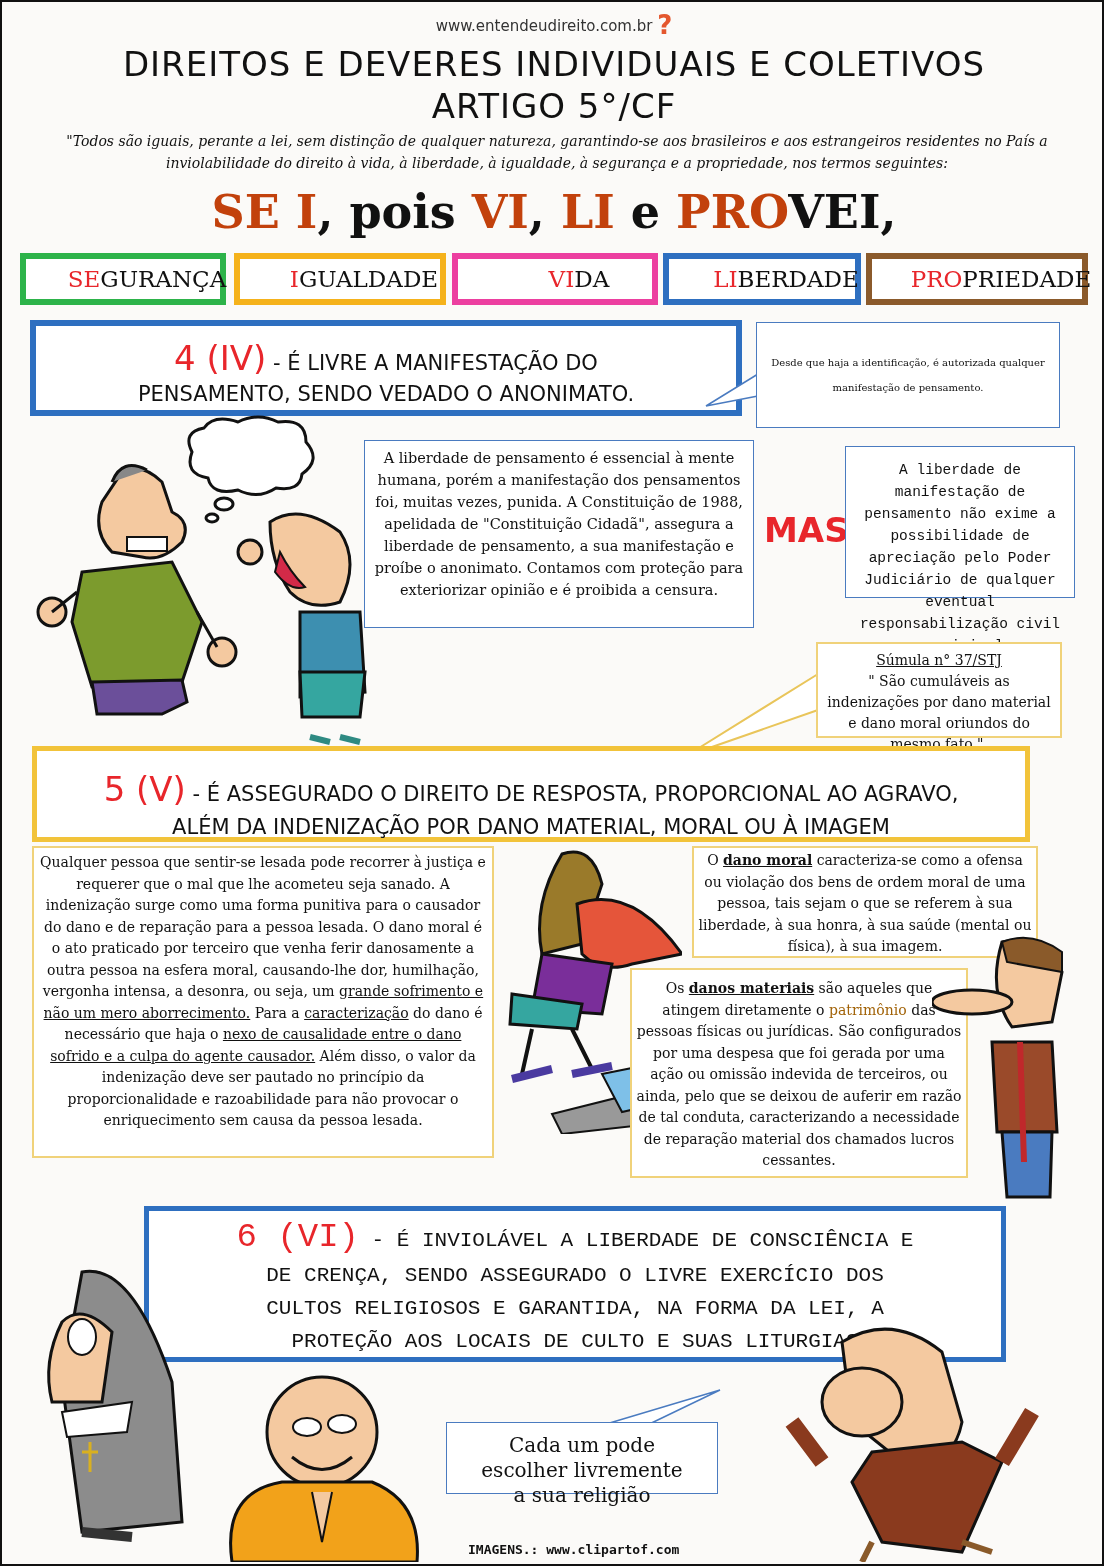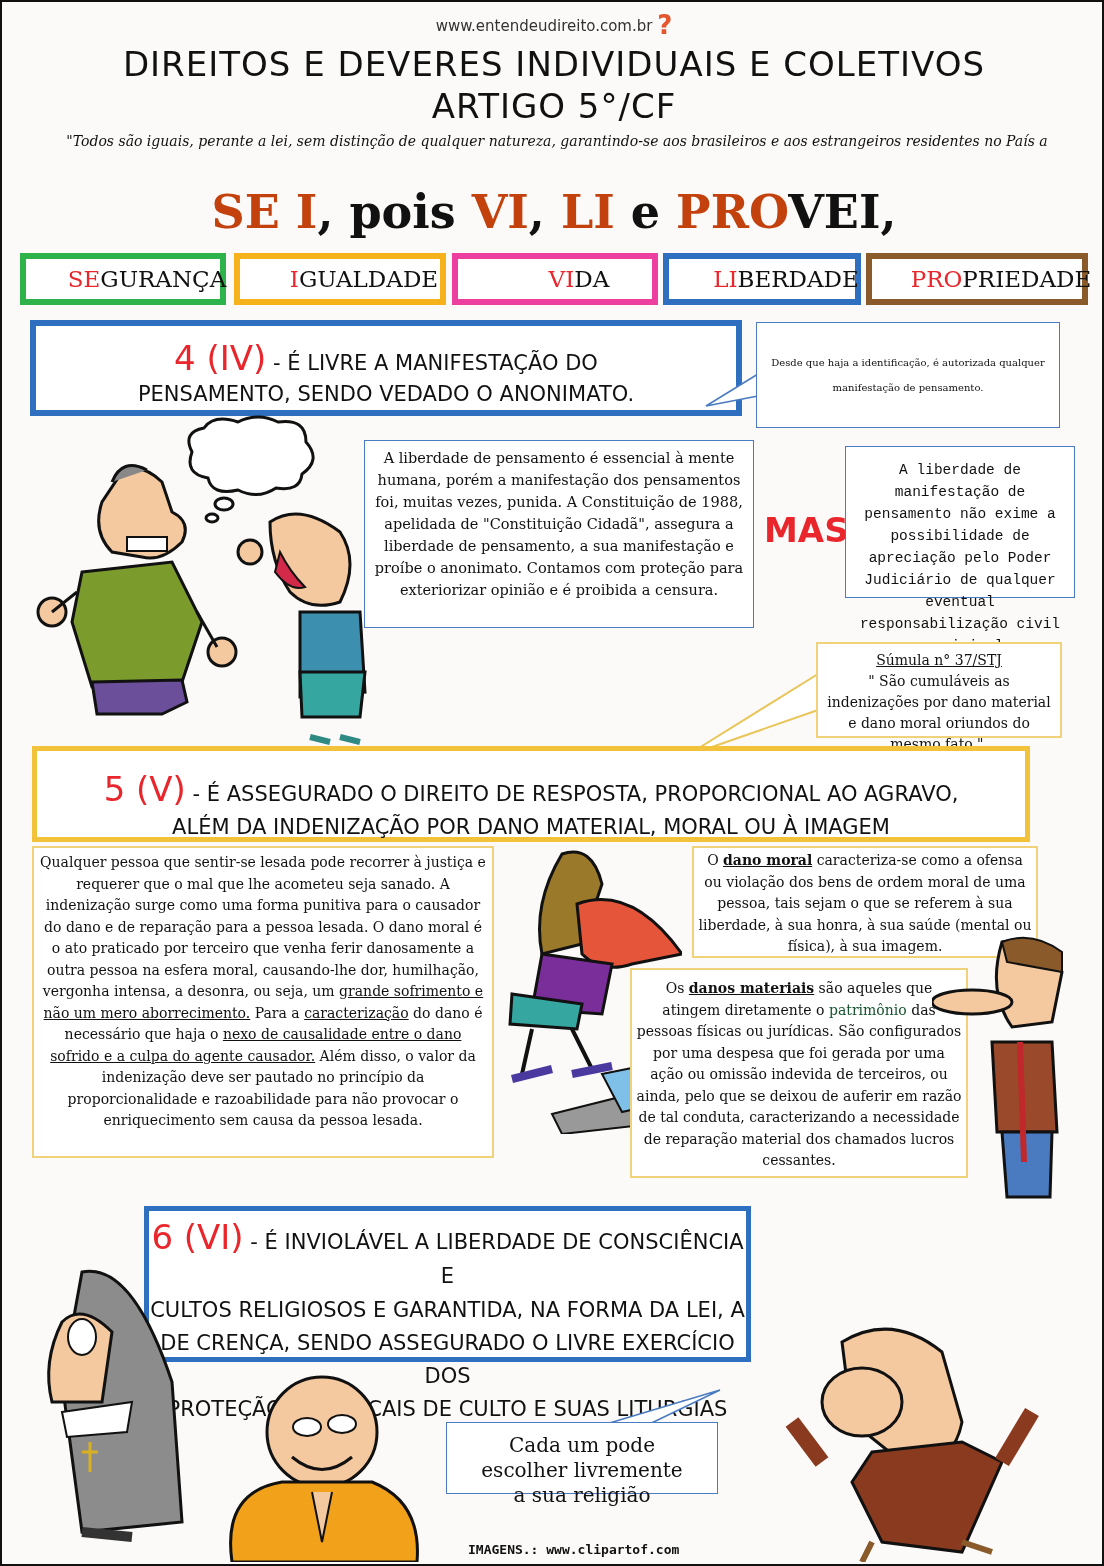--- a/index.html
+++ b/index.html
@@ -21,36 +21,37 @@
   .mnem .k { color: #111; }
   .chip { top: 251px; height: 52px; border: 6px solid; background: #fff; display: flex; align-items: center;
           justify-content: center; font-family: "DejaVu Serif", serif; font-size: 23px; box-shadow: inset 0 0 0 2px #fff; }
   .chip .r { color: #e8262b; margin-left: 48px; }
   .chip .k { color: #111; }
   .box { border-style: solid; background: #fff; }
   .hl { font-family: "DejaVu Sans", sans-serif; text-align: center; color: #111; }
   .hl .num { color: #e8262b; font-size: 34px; }
   .txt { font-family: "DejaVu Serif", serif; text-align: center; color: #111; }
   .u { text-decoration: underline; }
-  .red { color: #14532d; }
+  .red { color: #a16207; }
   .fig { position: absolute; }
 </style>
 </head>
 <body>
 
 <div class="page">
 
   <div class="abs site">
     <span>www.entendeudireito.com.br</span>
     <span class="q">?</span>
   </div>
   <div class="abs title" style="top:42px;">DIREITOS E DEVERES INDIVIDUAIS E COLETIVOS</div>
   <div class="abs title" style="top:84px;">ARTIGO 5°/CF</div>
   <div class="abs quote">
     <div>"Todos são iguais, perante a lei, sem distinção de qualquer natureza, garantindo-se aos brasileiros e aos estrangeiros residentes no País a</div>
+    <div>inviolabilidade do direito à vida, à liberdade, à igualdade, à segurança e a propriedade, nos termos seguintes:</div>
   </div>
 
   <div class="abs mnem">
     <span class="r">SE I</span><span class="k">,  pois </span><span class="r">VI</span><span class="k">,  </span><span class="r">LI</span><span class="k"> e </span><span class="r">PRO</span><span class="k">VEI,</span>
   </div>
 
   <div class="abs chip" style="left:18px;width:206px;border-color:#2db34a;">
     <span class="r">SE</span>
       <span class="k">GURANÇA</span>
   </div>
@@ -148,24 +149,24 @@
 
   <svg class="fig" style="left:930px;top:930px;" width="160" height="270">
     <path d="M70,10 Q110,0 130,40 L120,90 L80,95 Q55,60 70,10 Z" fill="#f4c9a0" stroke="#111" stroke-width="3"></path>
     <path d="M70,10 Q100,-2 130,20 L130,40 L75,30 Z" fill="#8a5a2a" stroke="#111" stroke-width="2"></path>
     <ellipse cx="40" cy="70" rx="40" ry="12" fill="#f4c9a0" stroke="#111" stroke-width="3"></ellipse>
     <path d="M60,110 L120,110 L125,200 L65,200 Z" fill="#9a4a2a" stroke="#111" stroke-width="3"></path>
     <path d="M70,200 L120,200 L118,265 L75,265 Z" fill="#4a7bc0" stroke="#111" stroke-width="3"></path>
     <path d="M88,110 L92,230" stroke="#c0282b" stroke-width="6"></path>
   </svg>
 
-  <div class="abs box hl" style="left:142px;top:1204px;width:607px;height:156px;border-width:5px;border-color:#2e6fc0;padding-top:10px;line-height:33px;">
+  <div class="abs box hl" style="left:142px;top:1204px;width:862px;height:156px;border-width:5px;border-color:#2e6fc0;padding-top:10px;line-height:33px;font-family:Liberation Mono, monospace;">
     <div><span class="num">6 (VI)</span><span style="font-size:21px;"> - É INVIOLÁVEL A LIBERDADE DE CONSCIÊNCIA E</span></div>
+    <div style="font-size:21px;">DE CRENÇA, SENDO ASSEGURADO O LIVRE EXERCÍCIO DOS</div>
     <div style="font-size:21px;">CULTOS RELIGIOSOS E GARANTIDA, NA FORMA DA LEI, A</div>
-    <div style="font-size:21px;">DE CRENÇA, SENDO ASSEGURADO O LIVRE EXERCÍCIO DOS</div>
     <div style="font-size:21px;">PROTEÇÃO AOS LOCAIS DE CULTO E SUAS LITURGIAS</div>
   </div>
 
   <svg class="fig" style="left:20px;top:1260px;" width="180" height="300">
     <path d="M60,10 Q110,0 150,120 L160,260 L60,270 L40,120 Z" fill="#8c8c8c" stroke="#111" stroke-width="3"></path>
     <path d="M40,60 Q60,40 90,70 L80,140 L30,140 Q20,100 40,60 Z" fill="#f4c9a0" stroke="#111" stroke-width="3"></path>
     <ellipse cx="60" cy="75" rx="14" ry="18" fill="#fff" stroke="#111" stroke-width="2"></ellipse>
     <path d="M40,150 L110,140 L105,170 L45,175 Z" fill="#fff" stroke="#111" stroke-width="2"></path>
     <path d="M68,180 L68,210 M60,190 L76,190" stroke="#d9b020" stroke-width="3"></path>
     <path d="M60,270 L110,275" stroke="#333" stroke-width="10"></path>

